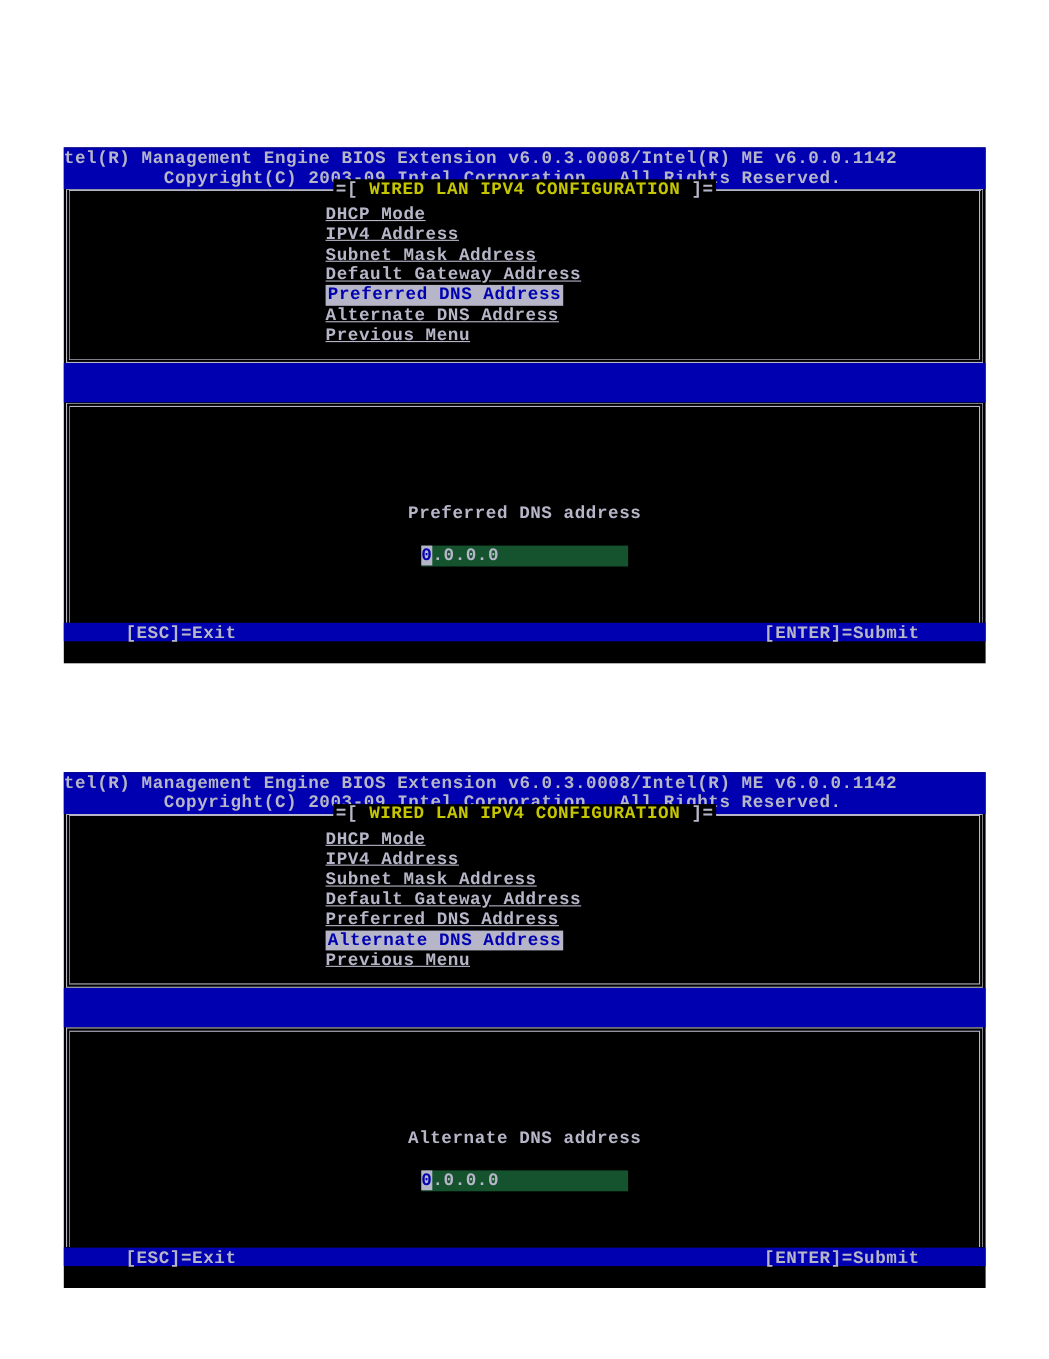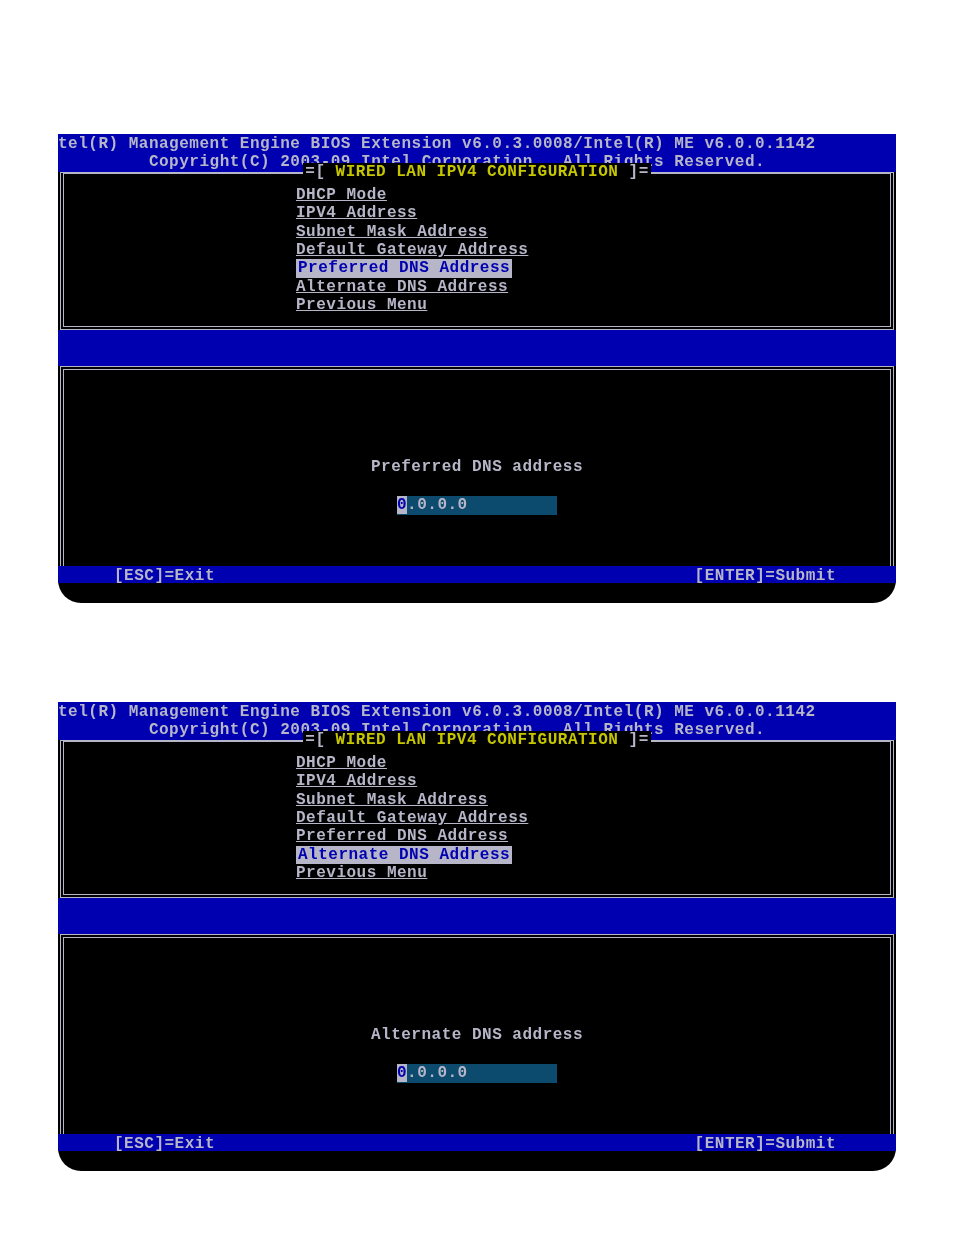--- a/index.html
+++ b/index.html
@@ -5,21 +5,20 @@
   html,body{margin:0;padding:0;background:#fff;width:954px}
   .screen{
     margin:0 auto;
     background:#000;
     font-family:"Courier New",monospace;
     font-size:16px;
     line-height:1.15;
     font-weight:bold;
     letter-spacing:0.5px;
     color:#b6b6c8;
-    border-radius:23px;
   }
   .screen.first{margin-top:134px;width:838px;height:469px}
   .screen.second{margin-top:99px;width:838px;height:469px}
   .hdr{background:#0000b0;color:#b6b6c8;padding:1px 0 0 0;text-align:left}
   .hdr .l1{white-space:pre}
   .hdr .l2{white-space:pre}
   .panel-top{
     background:#000;
     border-top:2px solid #b6b6c8;
     border-left:4px double #b6b6c8;
@@ -50,22 +49,22 @@
     border-bottom:none;
     margin:0 2px;
     height:200px;
     box-sizing:border-box;
     position:relative;
   }
   .prompt-area{position:absolute;left:0;right:0;top:88px;text-align:center}
   .prompt-label{color:#b6b6c8;white-space:pre}
   .prompt-input-row{margin-top:20px;display:inline-block}
   .prompt-input{
-    display:inline-block;background:#0c4a6e;color:#b6b6c8;
-    width:160px;text-align:left;white-space:pre;
+    display:inline-block;background:#14532d;color:#b6b6c8;
+    width:188px;text-align:left;white-space:pre;
   }
   .prompt-input .cursor{background:#b6b6c8;color:#0000b0}
   .footer{
     background:#0000b0;color:#b6b6c8;height:17px;line-height:20px;
     display:flex;justify-content:space-between;padding:0 60px 0 56px;
     white-space:pre;
   }
 </style>
 </head>
 <body>

